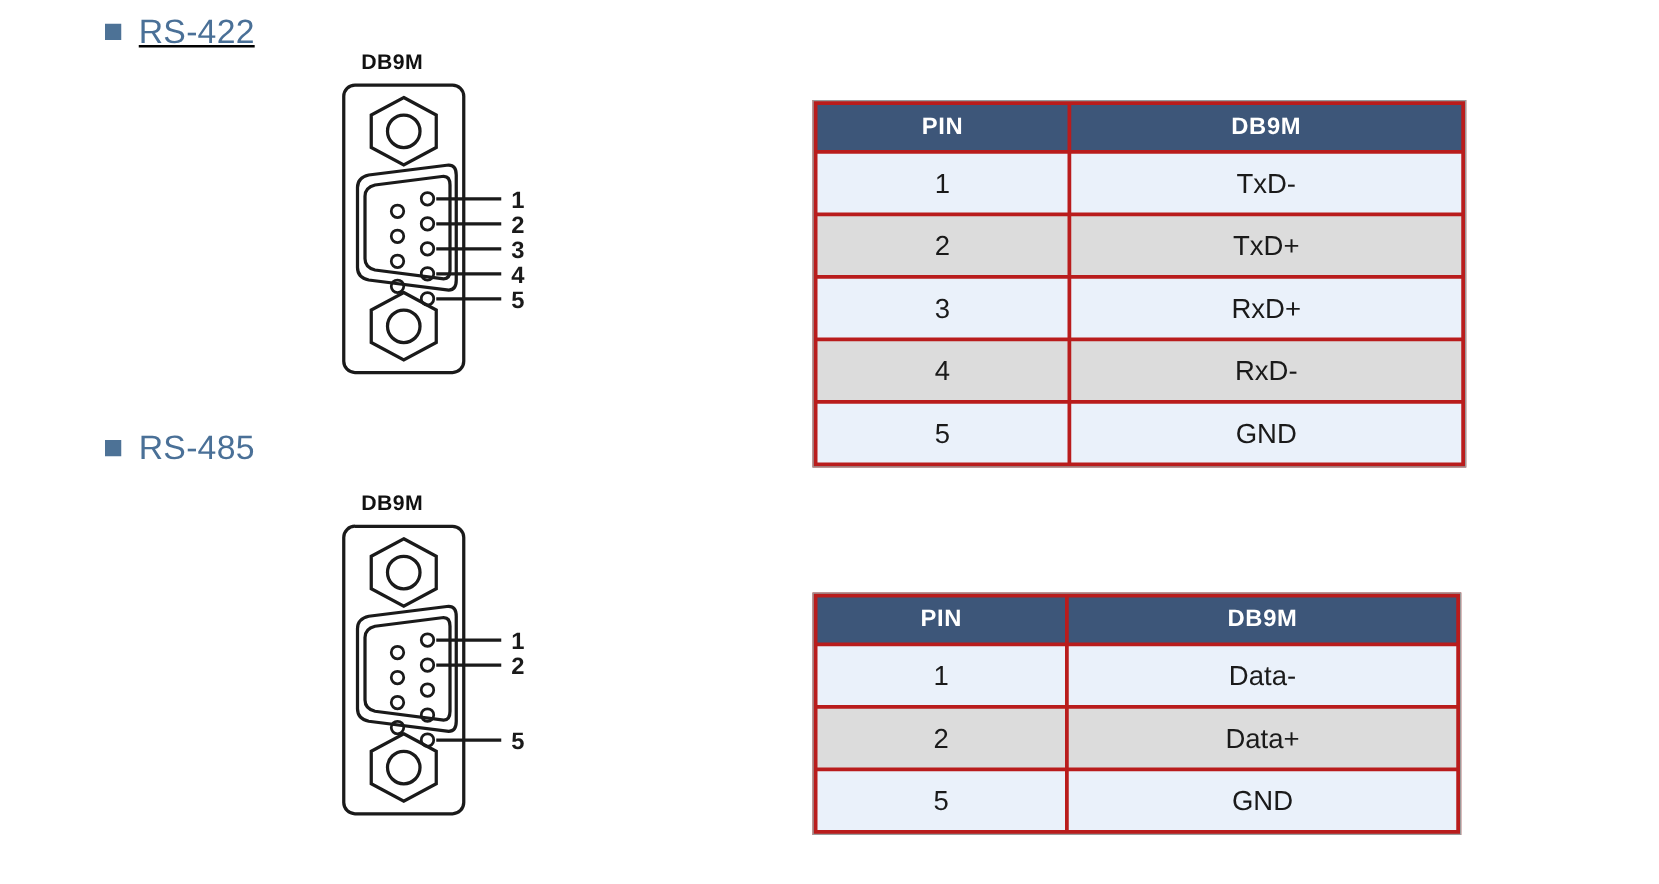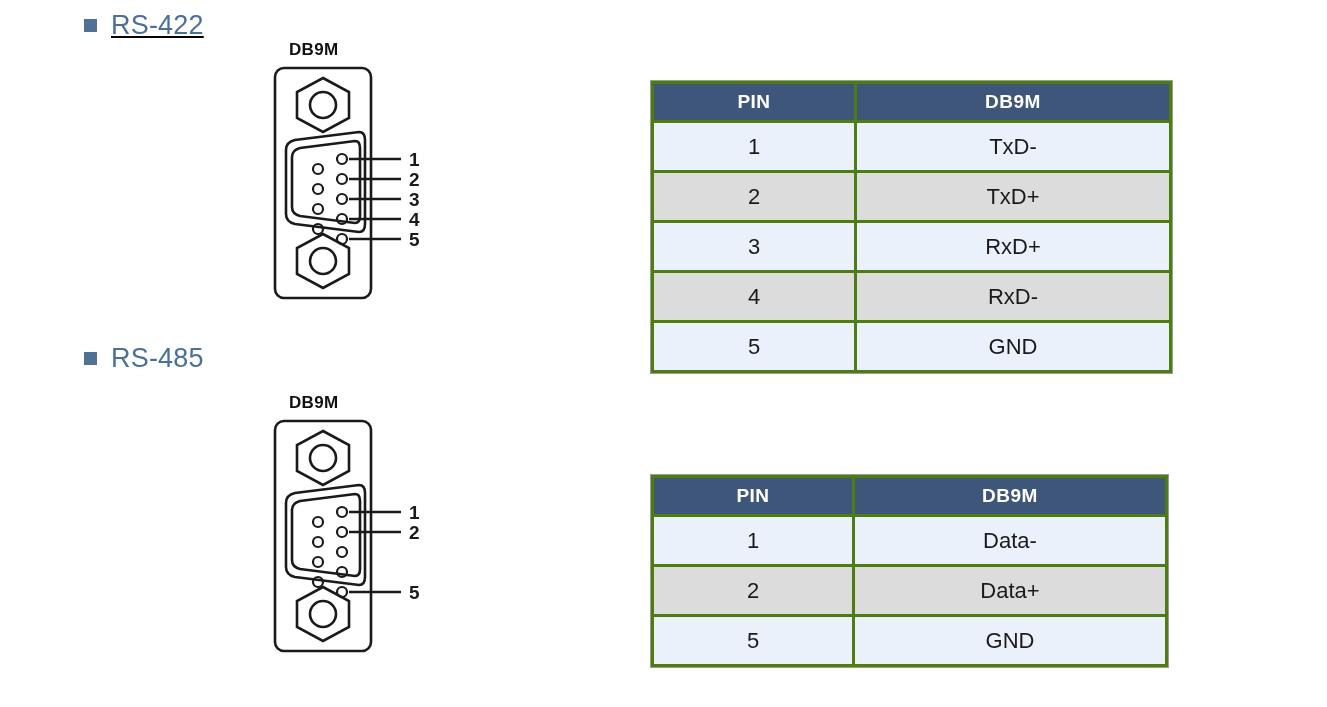--- a/index.html
+++ b/index.html
@@ -44,21 +44,21 @@
     color: #111111;
     letter-spacing: 0.3px;
     margin: 0 0 6px 16px;
   }
   .connector-svg { display: block; }
 
   .pin-table {
     position: absolute;
     border-collapse: separate;
     border-spacing: 3px;
-    background: #4d7c0f;
+    background: #b91c1c;
     border: 1px solid #9b9b9b;
     table-layout: fixed;
   }
   .pin-table th {
     background: #3d5679;
     color: #ffffff;
     font-size: 19px;
     font-weight: bold;
     letter-spacing: 0.5px;
     height: 36px;

